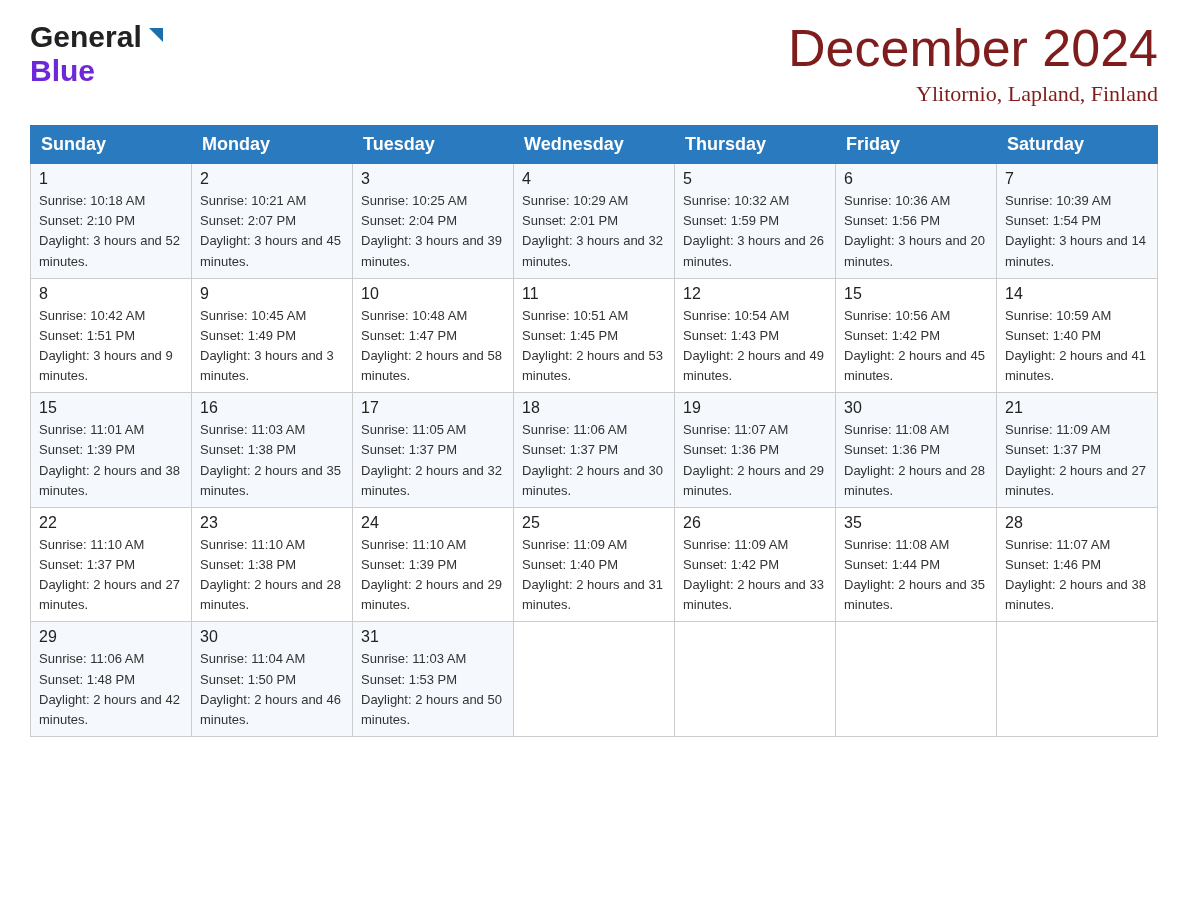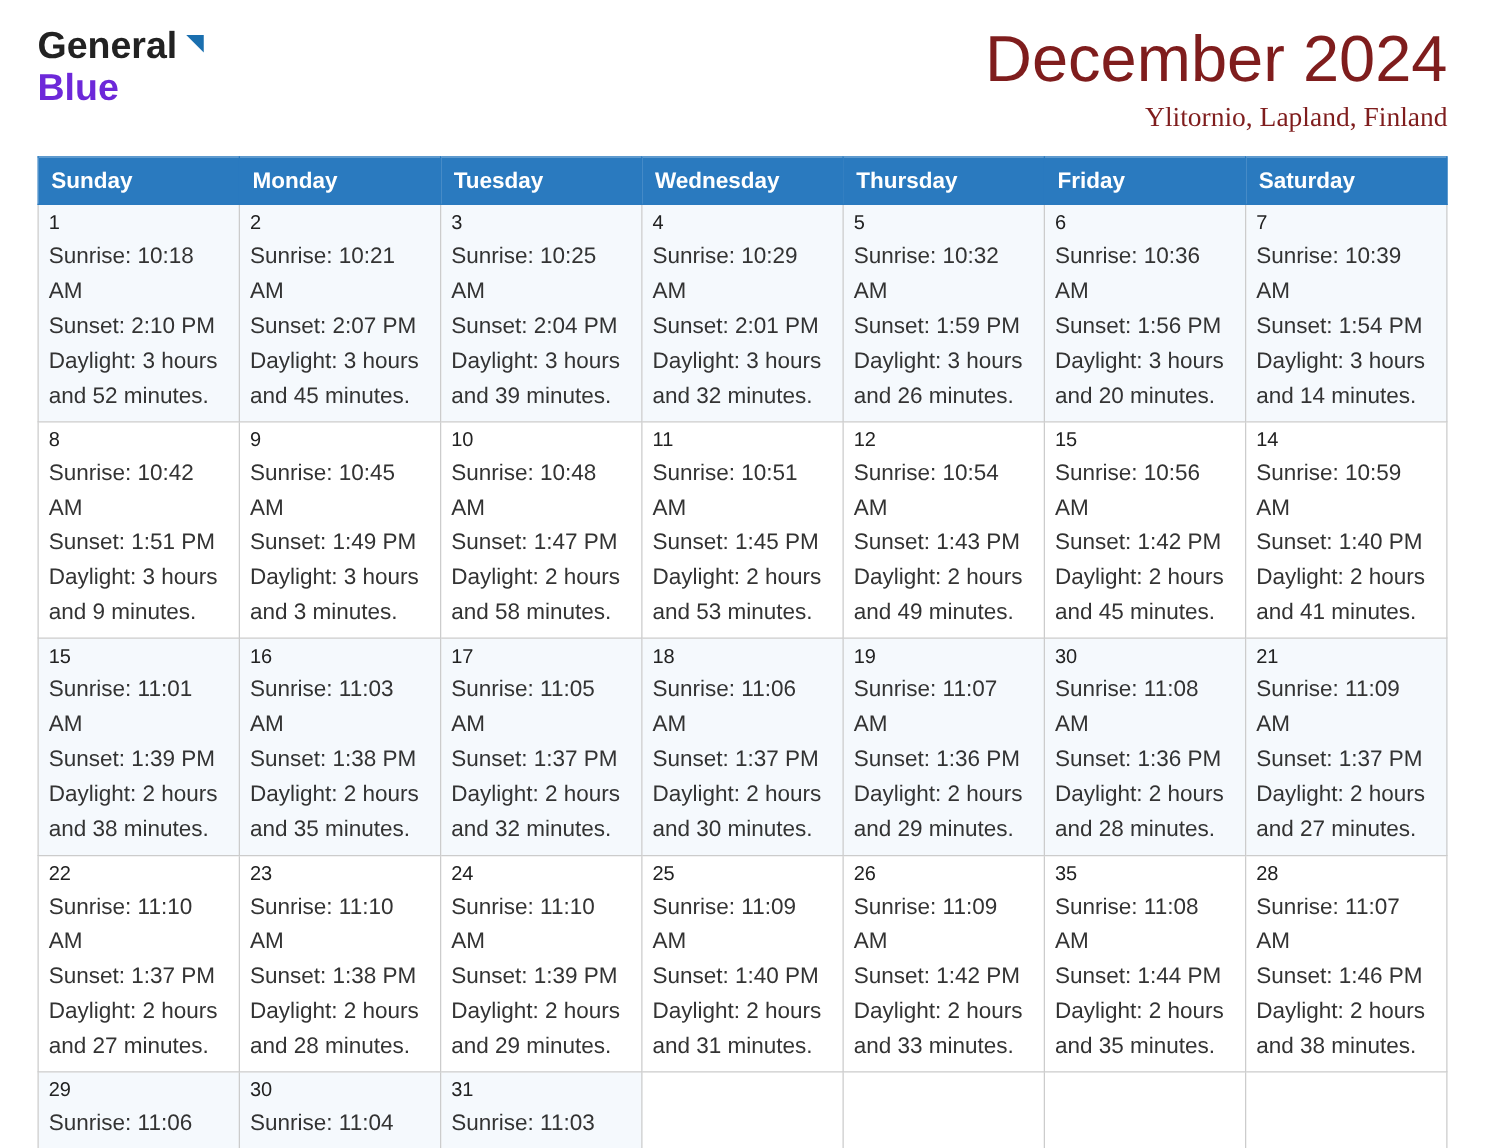--- a/index.html
+++ b/index.html
@@ -65,21 +65,21 @@
       background: #fff;
     }
     .day-number {
       font-size: 16px;
       font-weight: normal;
       color: #222;
       display: block;
       margin-bottom: 3px;
     }
     .day-info {
-      font-size: 18px;
+      font-size: 13px;
       color: #333;
       line-height: 1.55;
     }
     .empty-cell {
       background: #fff !important;
     }
     
     .logo-wrap {
       display: flex;
       align-items: center;

